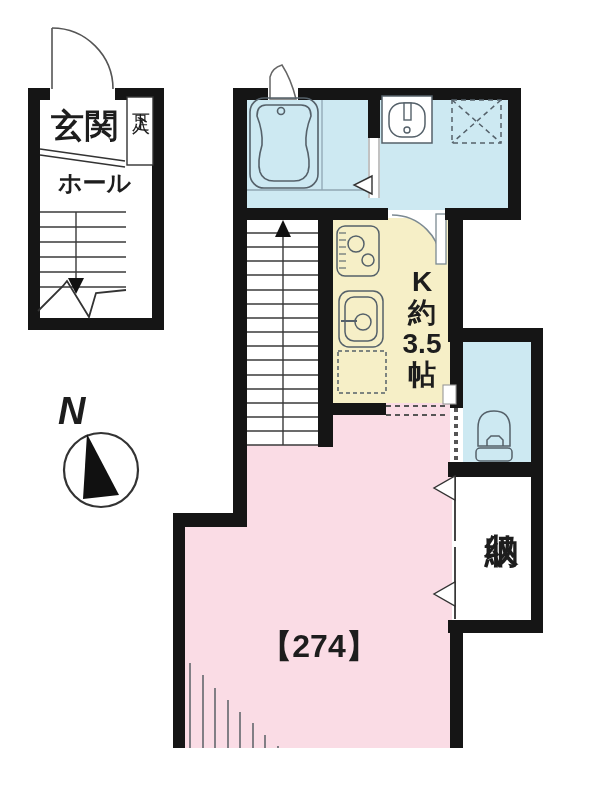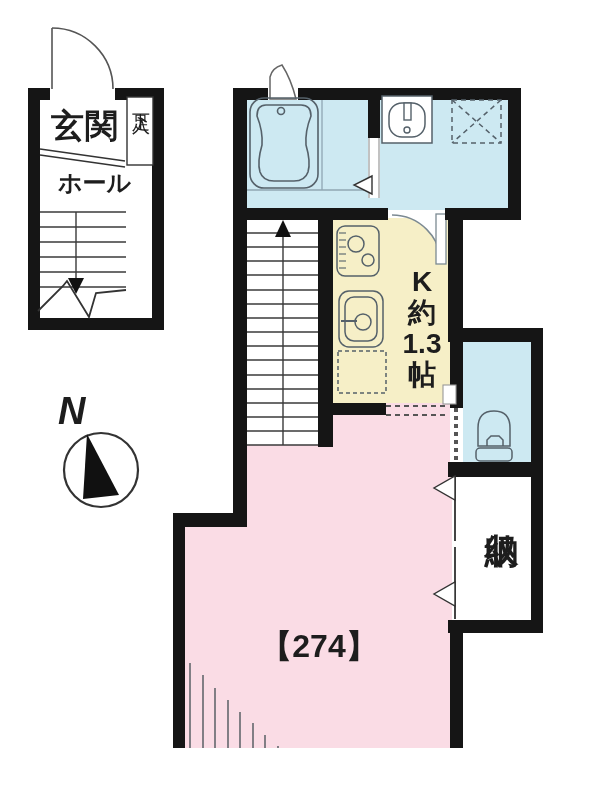--- a/index.html
+++ b/index.html
@@ -231,21 +231,21 @@
   </svg>
 
   <div class="lbl lbl-entrance">玄関</div>
   <div class="lbl lbl-shoe">下足入</div>
   <div class="lbl lbl-hall">ホール</div>
   <div class="lbl lbl-n">N</div>
 
   <div class="lbl lbl-kitchen">
     <span>K</span>
     <span>約</span>
-    <span>1.3</span>
+    <span>3.5</span>
     <span>帖</span>
   </div>
 
   <div class="lbl lbl-room">
     <div>【274】</div>
     
   </div>
 
   <div class="lbl lbl-storage">収納</div>
 </div>

